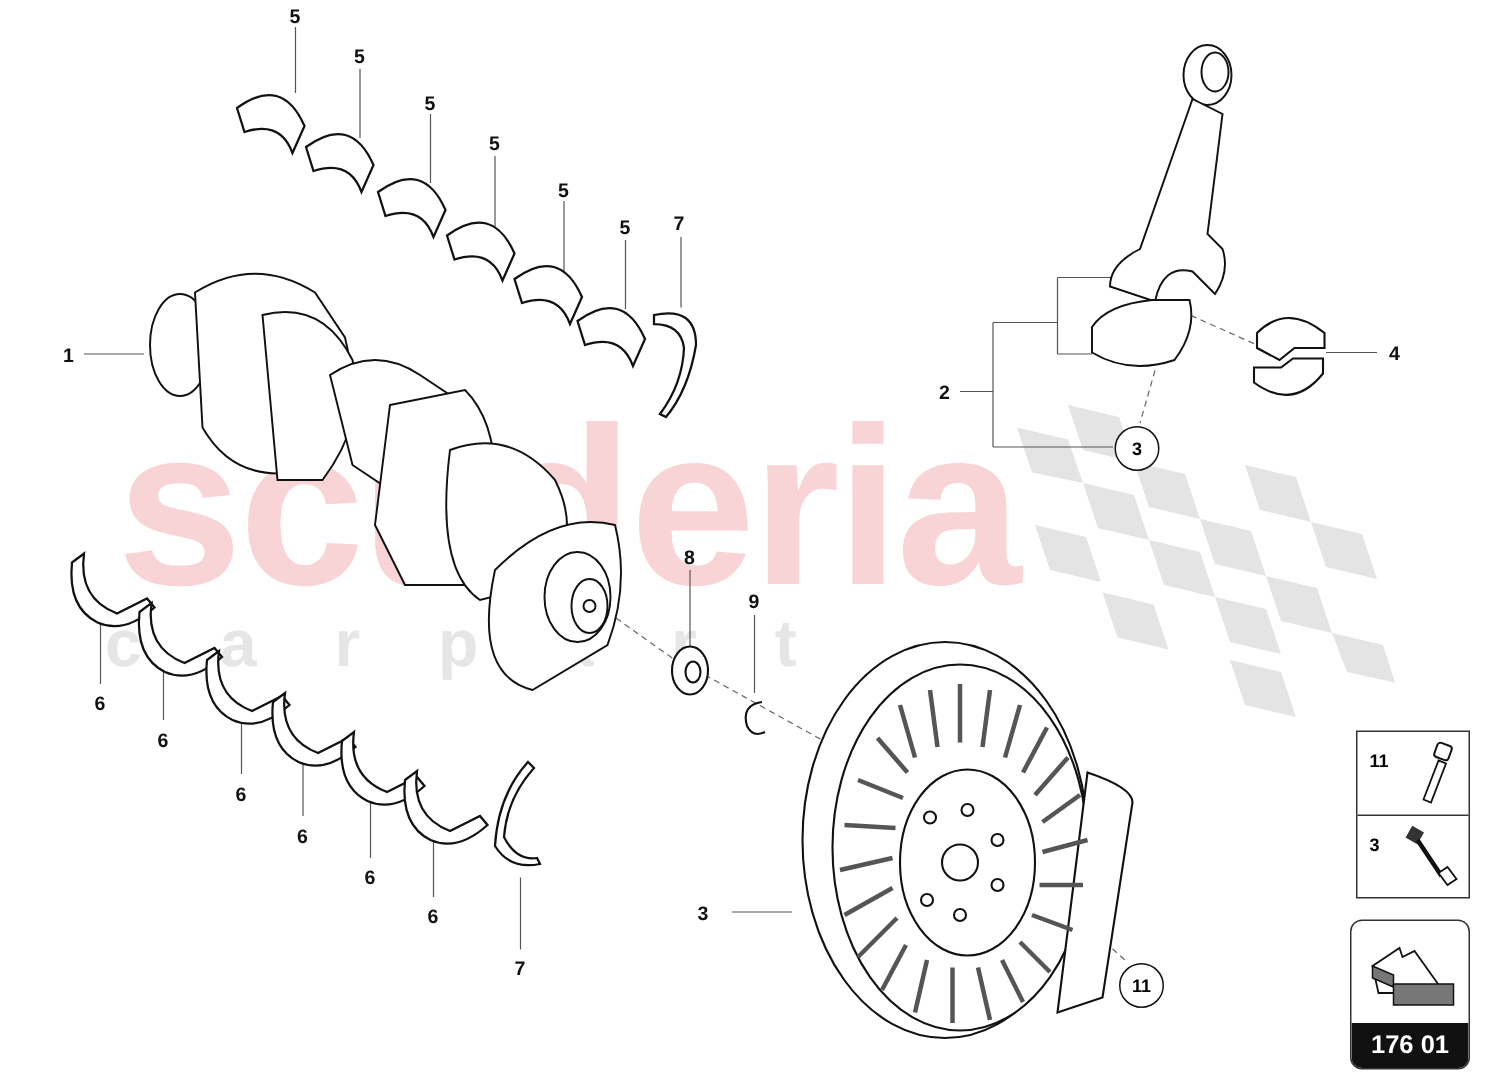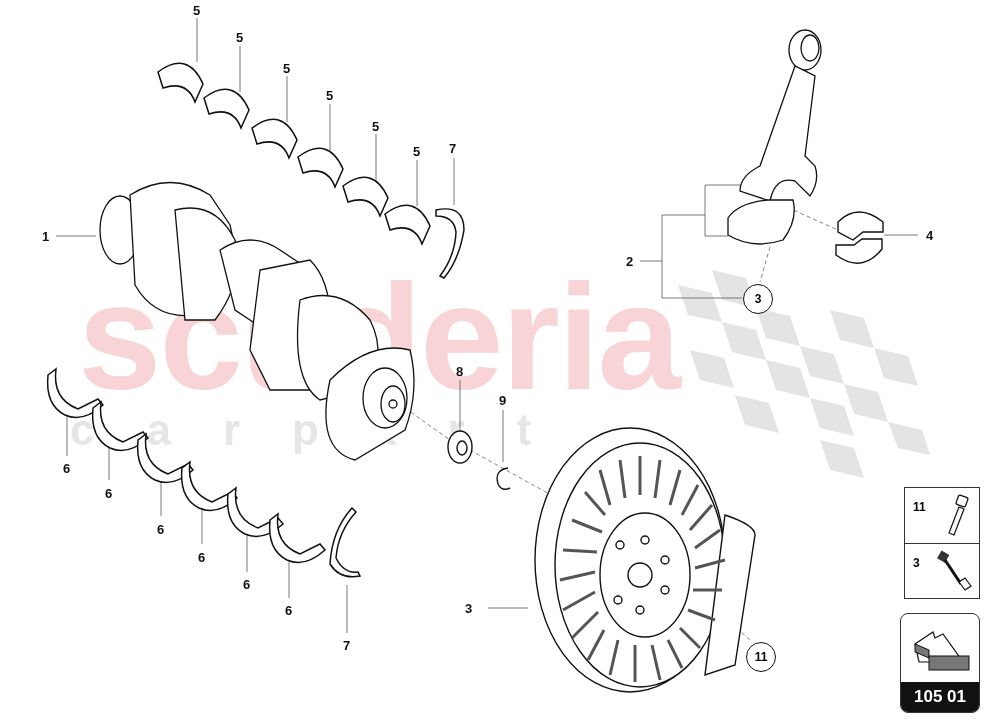--- a/index.html
+++ b/index.html
@@ -219,14 +219,14 @@
     </svg>
   </div>
 </div>
 
 <div class="nav">
   <svg style="position:absolute;left:8px;top:8px" width="64" height="54">
     <path d="M6,22 l18,-12 l2,6 l8,-4 l20,28 l-44,0 z" fill="#fff" stroke="#111" stroke-width="1.2"></path>
     <path d="M6,22 l14,6 l0,8 l-14,-6 z" fill="#777" stroke="#111" stroke-width="1"></path>
     <rect x="20" y="34" width="40" height="14" fill="#777" stroke="#111" stroke-width="1"></rect>
   </svg>
-  <div class="nav-code">105 01</div>
+  <div class="nav-code">176 01</div>
 </div>
 
 </body></html>

